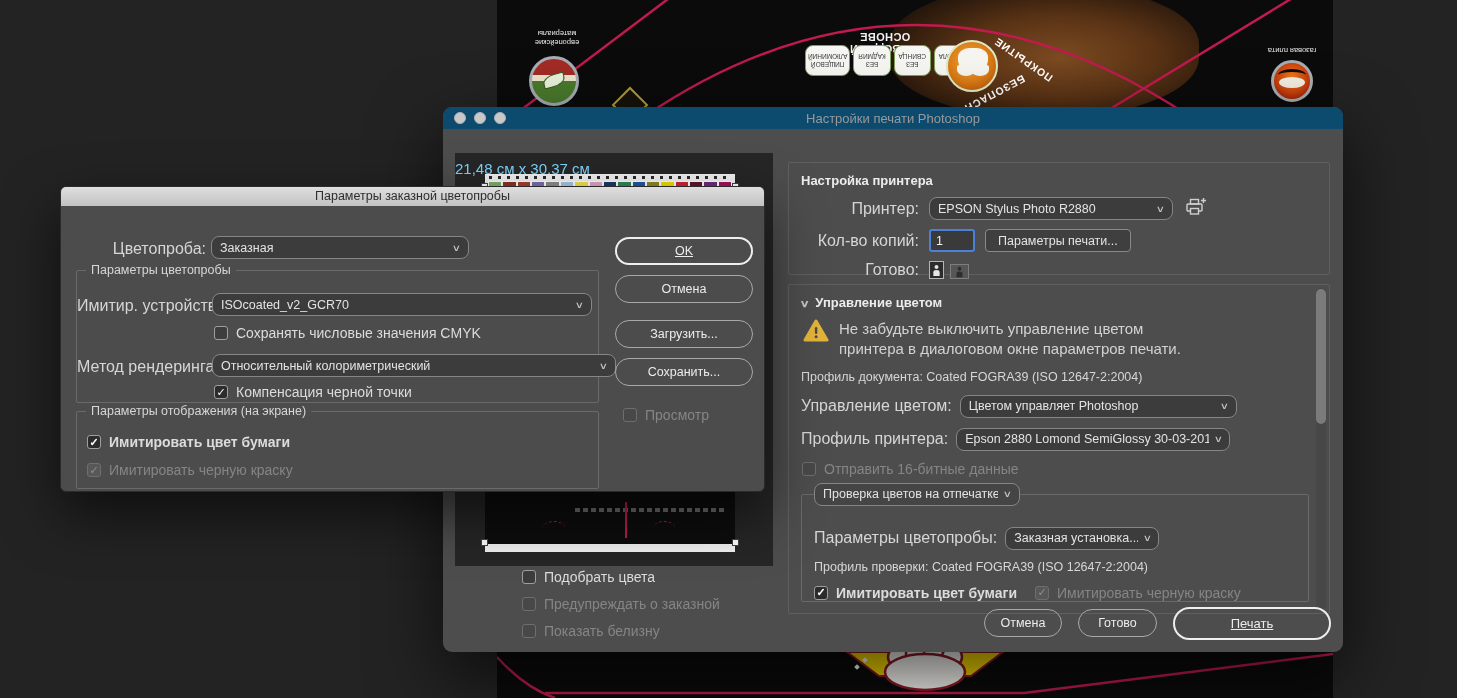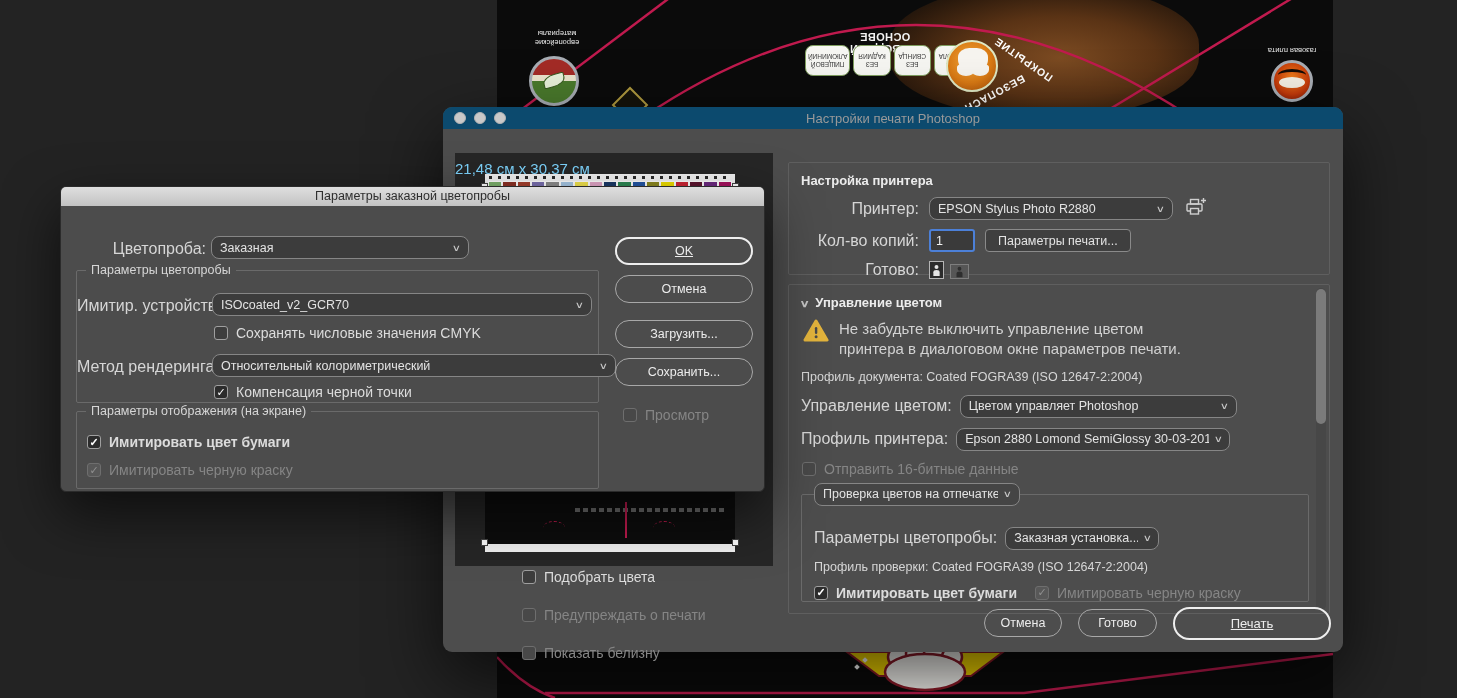--- a/index.html
+++ b/index.html
@@ -76,21 +76,21 @@
           background:repeating-linear-gradient(90deg,#2a2a2a 0 3px, transparent 3px 9px); }
   .color-strip { position:absolute; left:3px; right:3px; top:7px; height:27px; background:#fff; display:flex; gap:2px; padding:1px; }
   .swatch { flex:1; }
   .photo-area { position:absolute; left:0px; right:0px; top:36px; bottom:8px; background:#0d0d0d; }
   .tiny-line { position:absolute; left:90px; right:10px; bottom:32px; height:4px;
           background:repeating-linear-gradient(90deg,#8a8a8a 0 5px, transparent 5px 8px); opacity:.75; }
   .crimson-v { position:absolute; left:140px; bottom:6px; width:2px; height:36px; background:#c01a4e; }
   .crimson-arc { position:absolute; width:22px; height:13px; border-top:1.5px dashed #c01a4e; border-radius:50%; bottom:10px; }
   .handle { position:absolute; width:7px; height:7px; background:#fff; border:1px solid #444; }
 
-  .view-cbs { position:absolute; left:79px; top:440px; display:flex; flex-direction:column; gap:22px; }
+  .view-cbs { position:absolute; left:79px; top:440px; display:flex; flex-direction:column; gap:11px; }
 
   .right-col { position:absolute; left:345px; top:33px; width:542px; }
   .panel { border:1px solid #5f5f5f; border-radius:2px; position:relative; }
   .p1 { height:113px; padding:8px 12px; margin-bottom:9px; }
   .panel-header { color:#ececec; font-size:13px; font-weight:bold; margin:2px 0 9px; }
   .frow { display:flex; align-items:center; margin-bottom:9px; }
   .frow .rl { width:118px; text-align:right; margin-right:10px; }
   .sel-printer { width:244px; }
   .copies-input { width:46px; height:23px; background:#3a3a3a; border:2px solid #4c80d8; border-radius:3px;
           color:#f0f0f0; font-size:12.5px; padding:0 5px; font-family:"Liberation Sans",sans-serif; }
@@ -240,21 +240,21 @@
       </div>
     </div>
 
     <div class="view-cbs">
       <div class="cb-row">
         <span class="cb"></span>
         <span>Подобрать цвета</span>
       </div>
       <div class="cb-row dis">
         <span class="cb"></span>
-        <span>Предупреждать о печати</span>
+        <span>Предупреждать о заказной</span>
       </div>
       <div class="cb-row dis">
         <span class="cb"></span>
         <span>Показать белизну</span>
       </div>
     </div>
 
     <div class="right-col">
       <div class="panel p1">
         <div class="panel-header">Настройка принтера</div>

